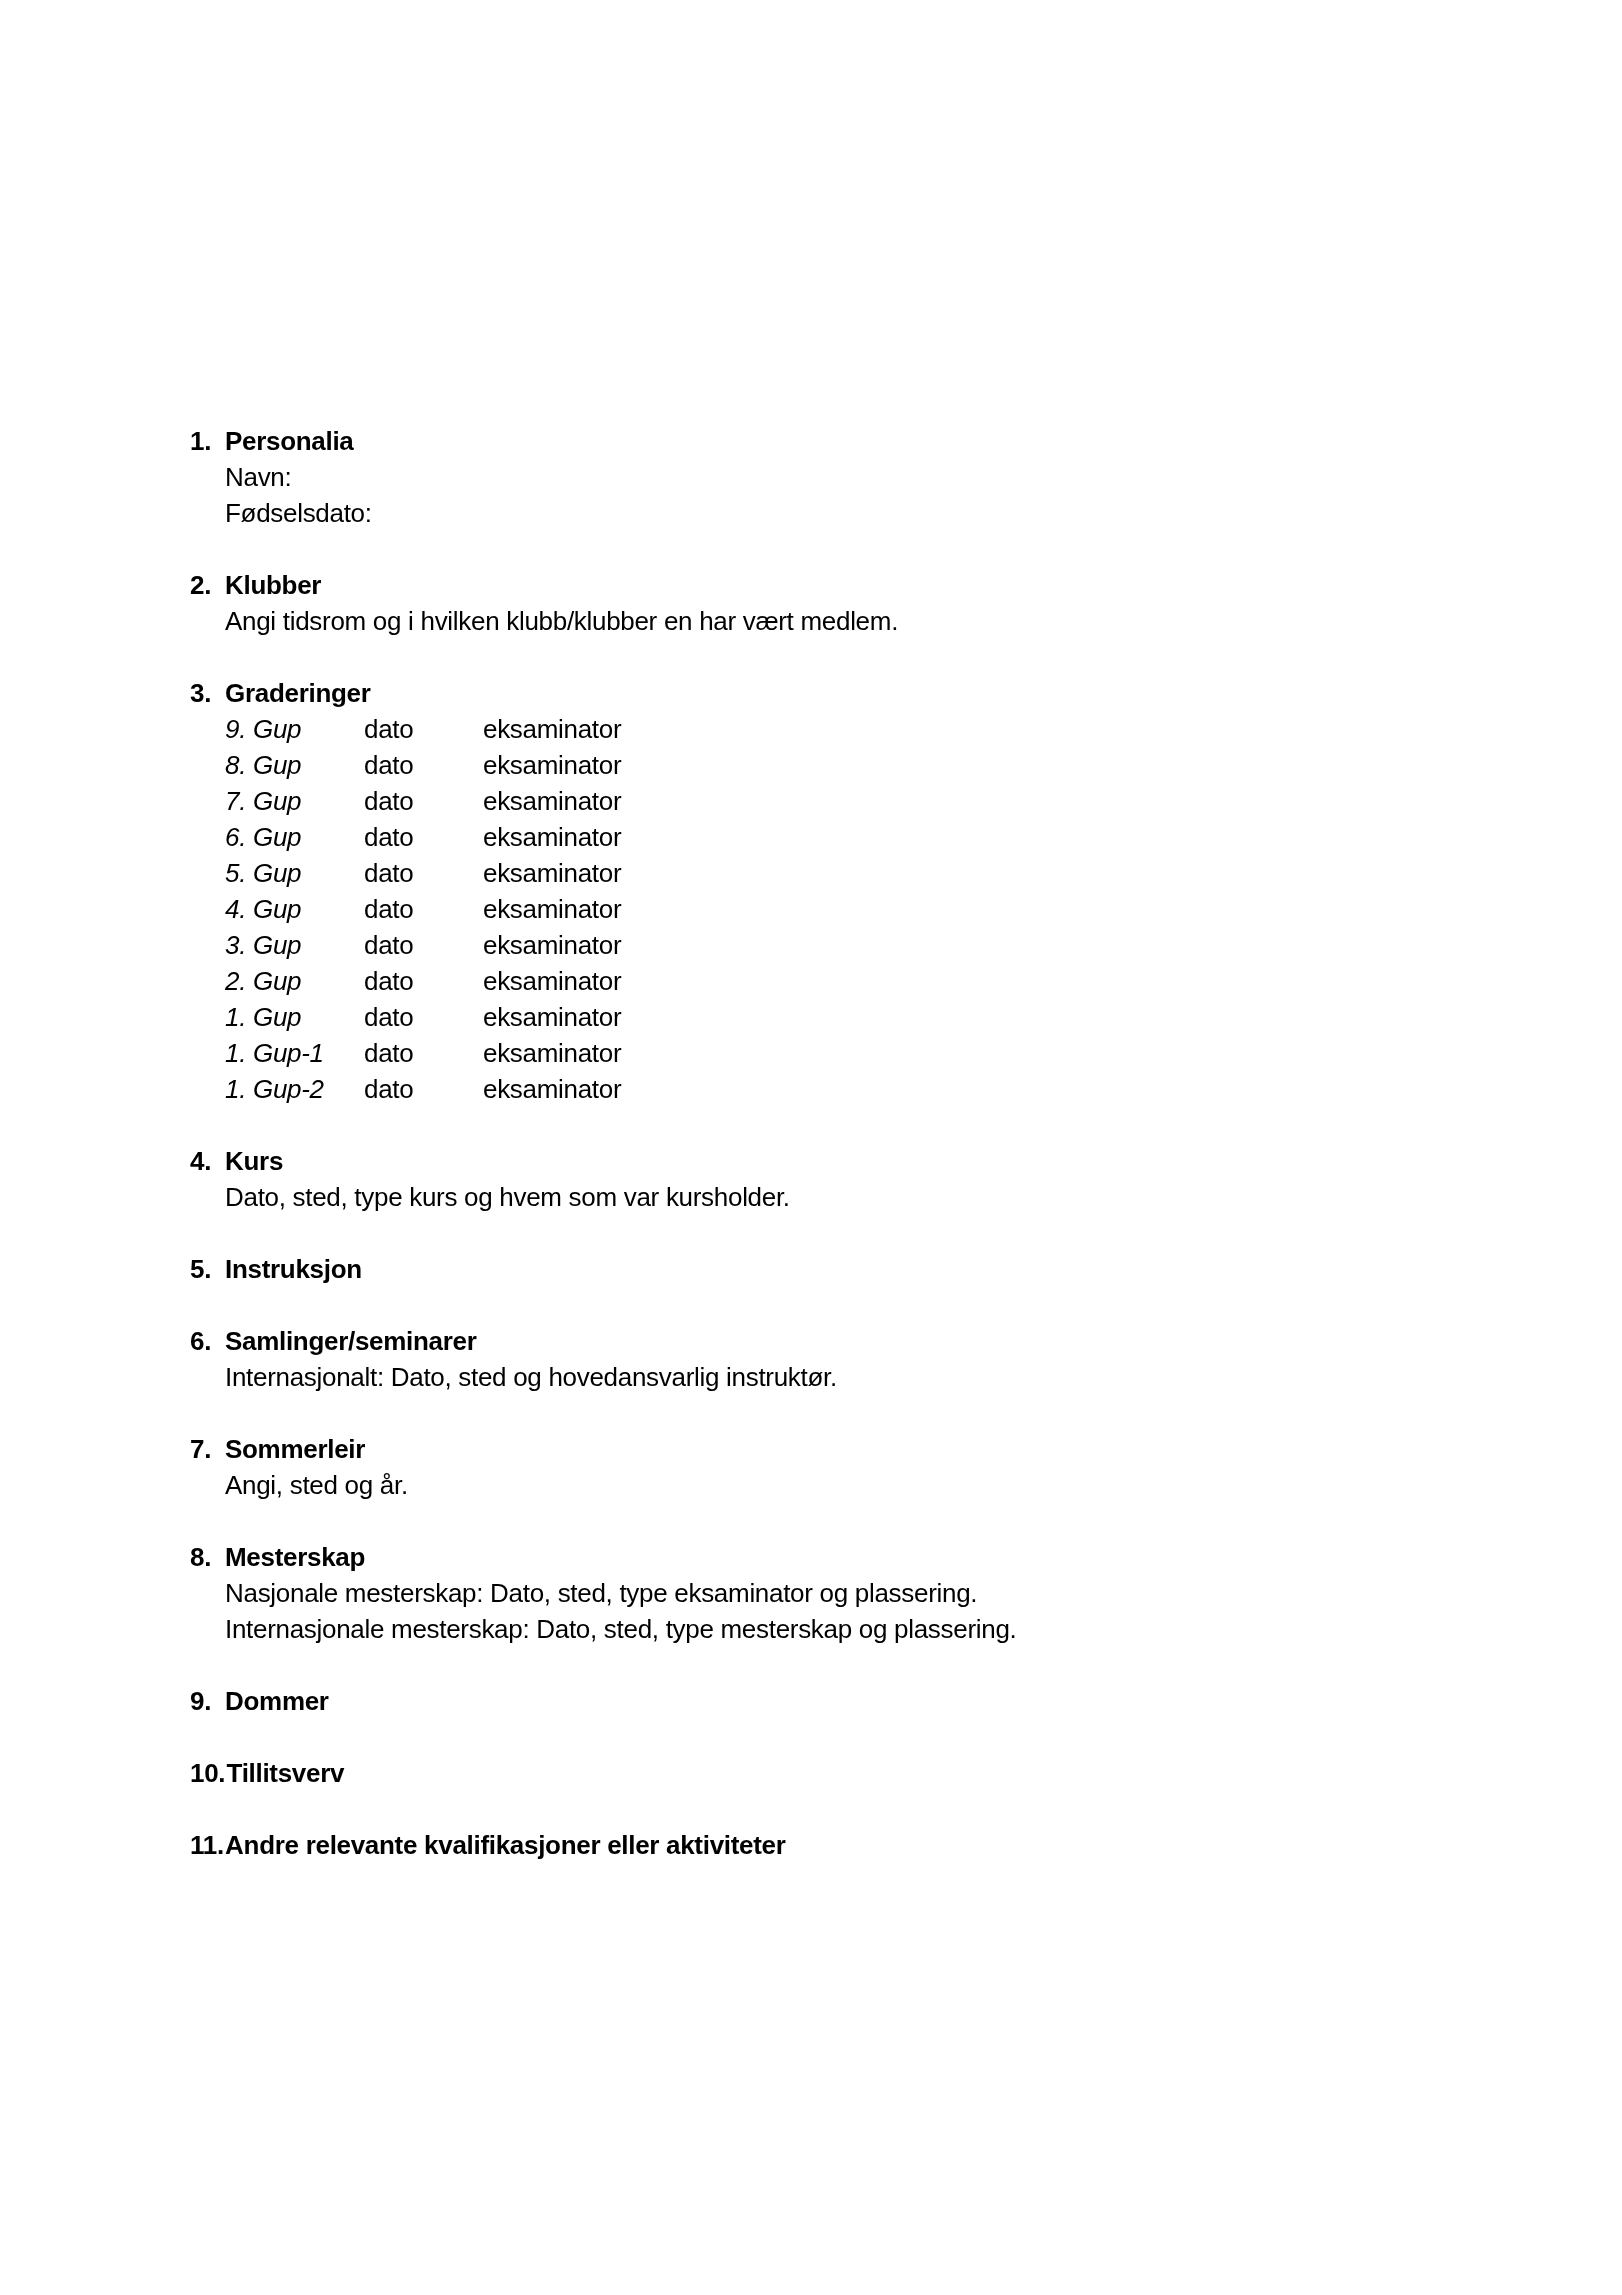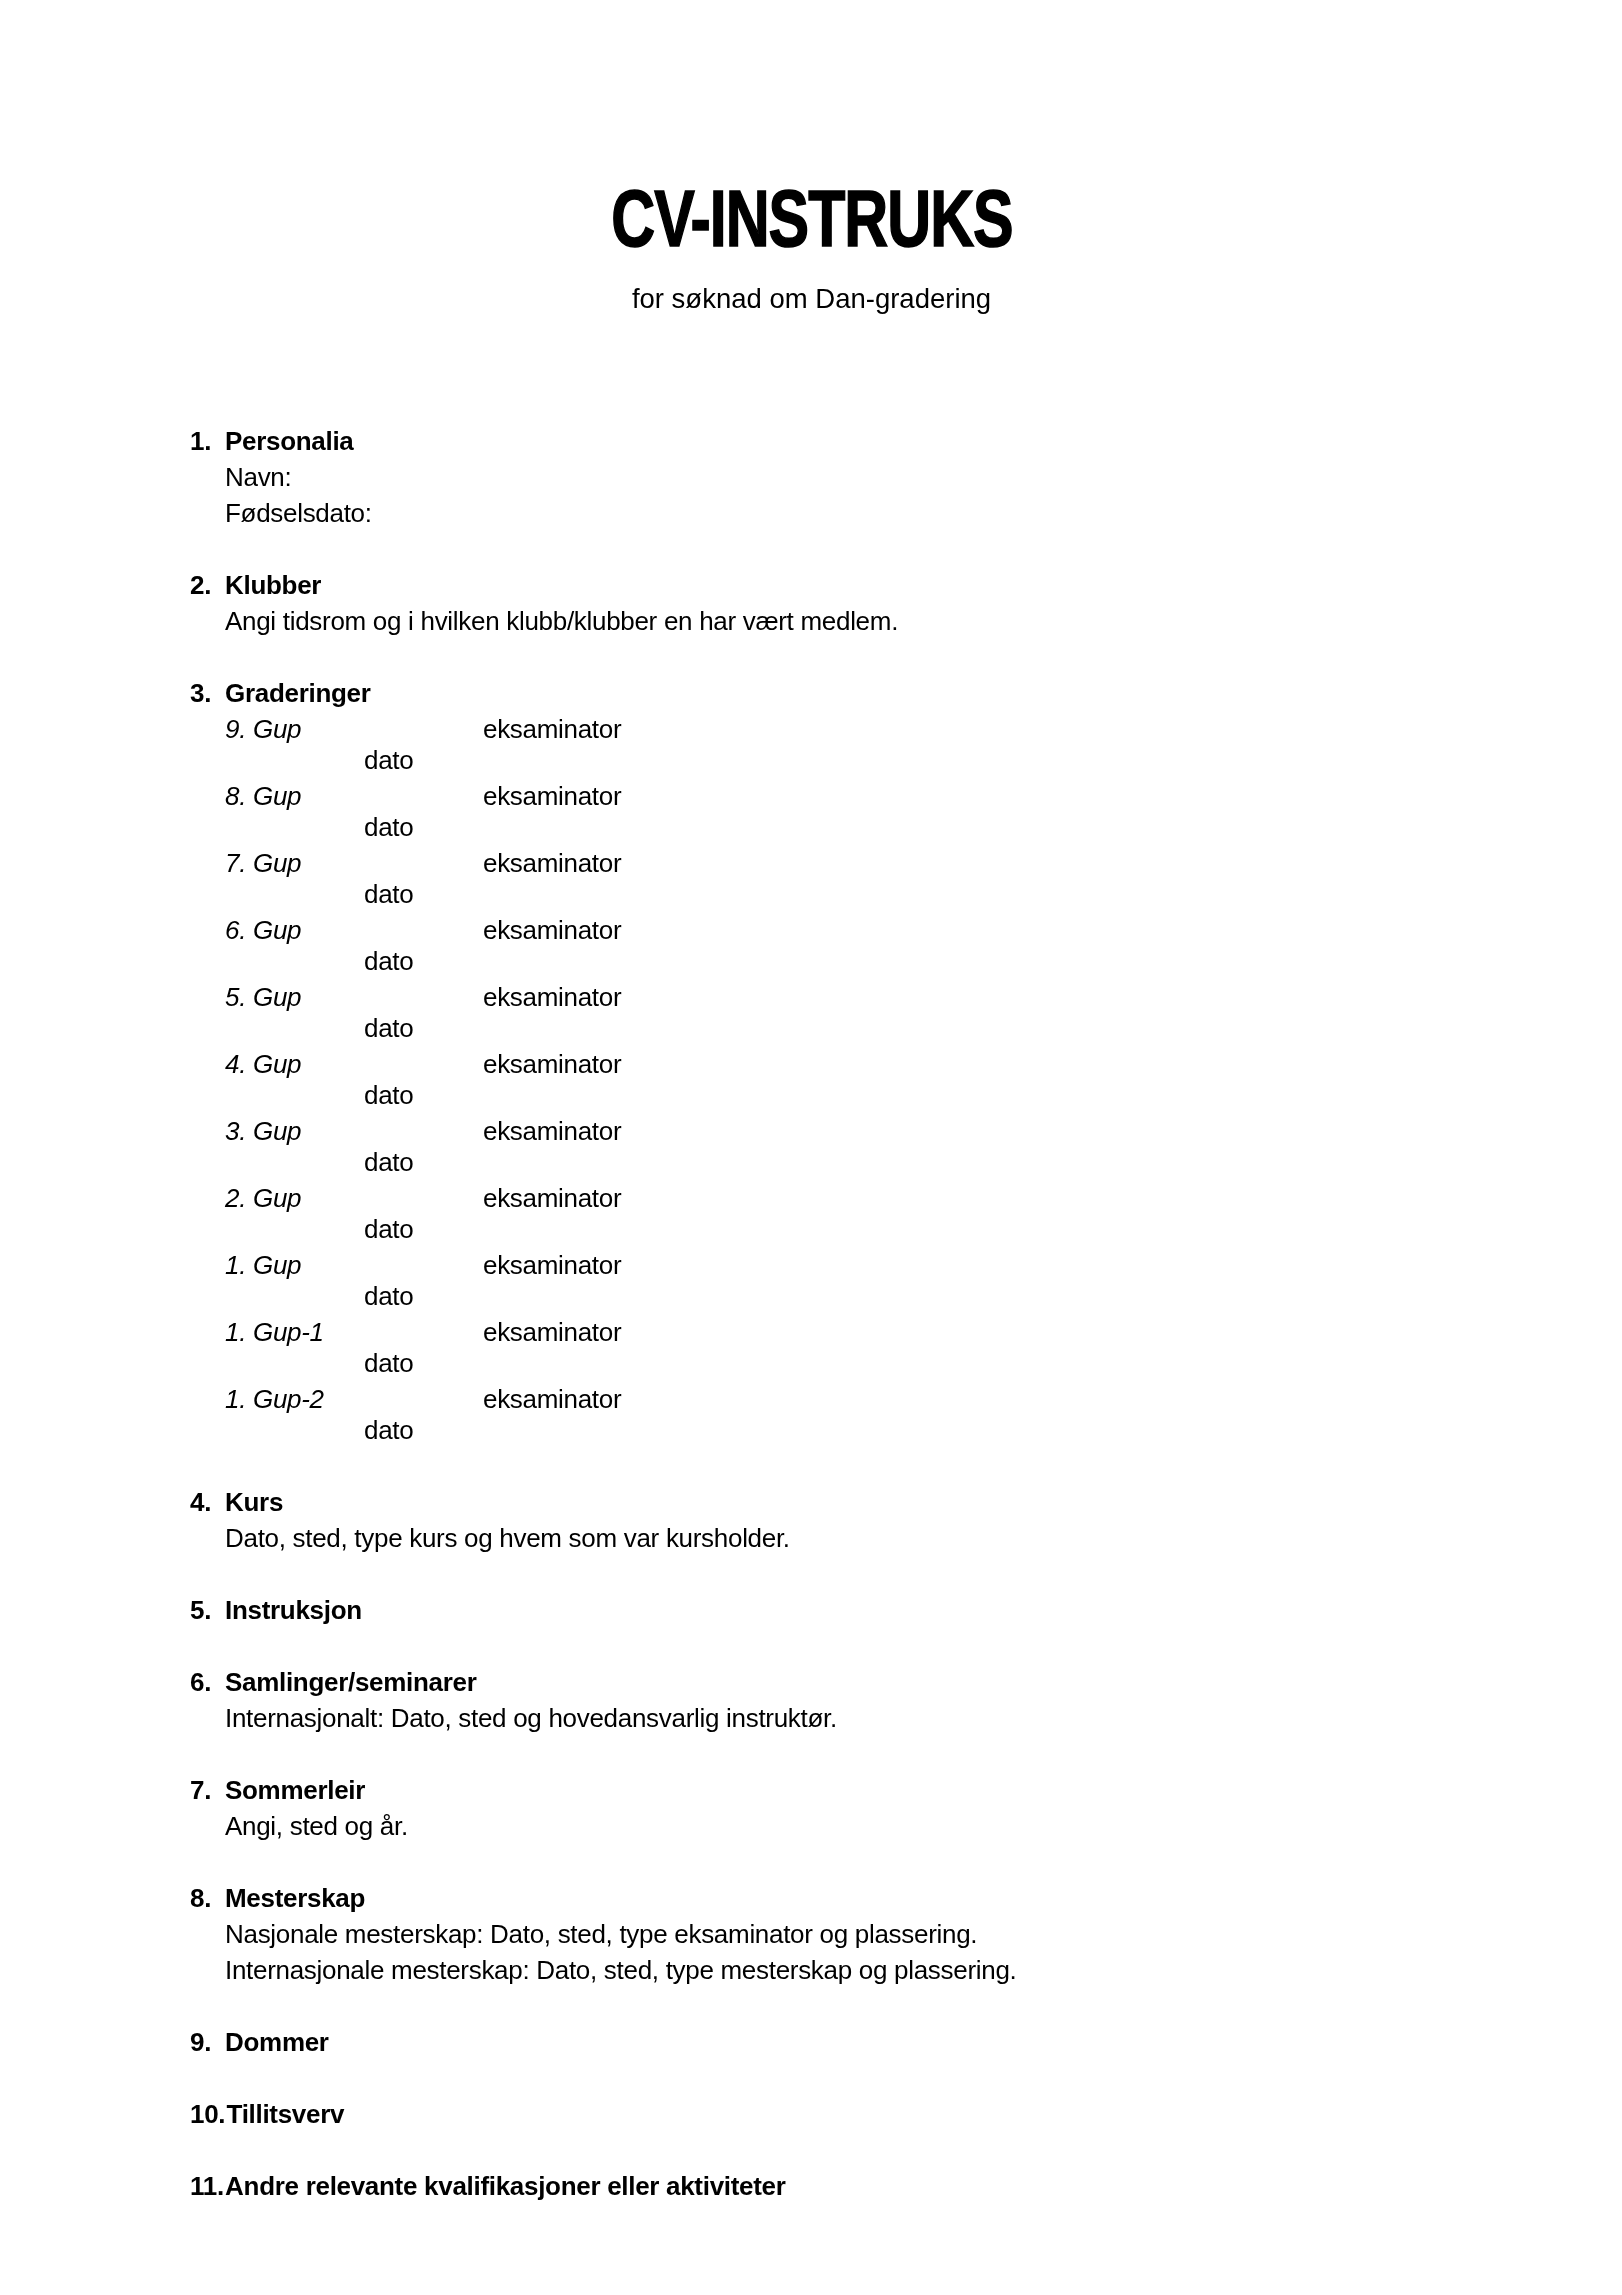--- a/index.html
+++ b/index.html
@@ -47,31 +47,27 @@
     line-height:36px;
     letter-spacing:-0.3px;
   }
   section{margin:0;padding:0;}
   section + section{margin-top:36px;}
   .sec-head{display:flex;font-weight:700;}
   .num{min-width:35px;padding-right:1.3px;box-sizing:border-box;}
   .line{padding-left:35px;}
   .gup-row{display:flex;padding-left:35px;}
   .g-grade{width:139px;font-style:italic;}
-  .g-dato{width:119px;margin-top:31px;}
+  .g-dato{width:119px;}
 </style>
 </head>
 <body>
 
 <div class="page">
 
-  <header class="doc-header">
-    <div class="doc-title">CV-INSTRUKS</div>
-    <div class="doc-subtitle">for søknad om Dan-gradering</div>
-  </header>
 
   <main class="content">
 
     <section>
       <div class="sec-head">
         <span class="num">1.</span>
         <span class="sec-title">Personalia</span>
       </div>
       <div class="line">Navn:</div>
       <div class="line">Fødselsdato:</div>

